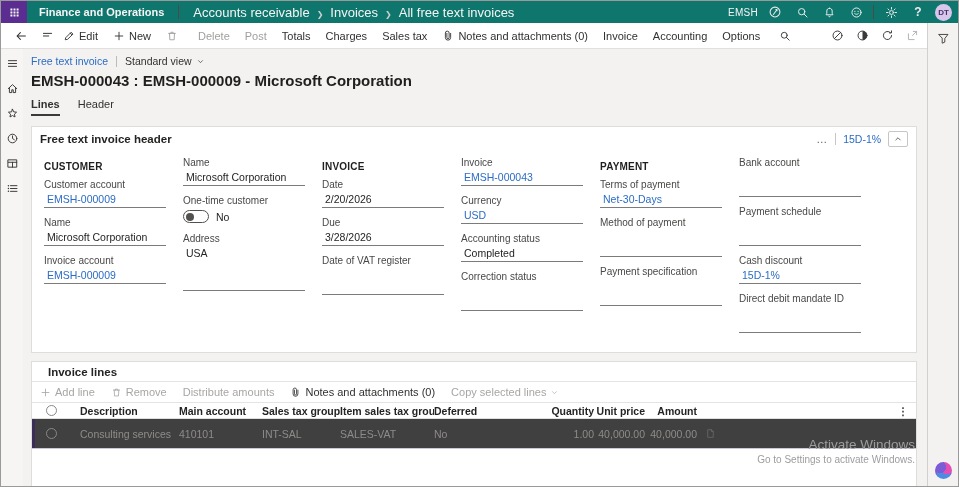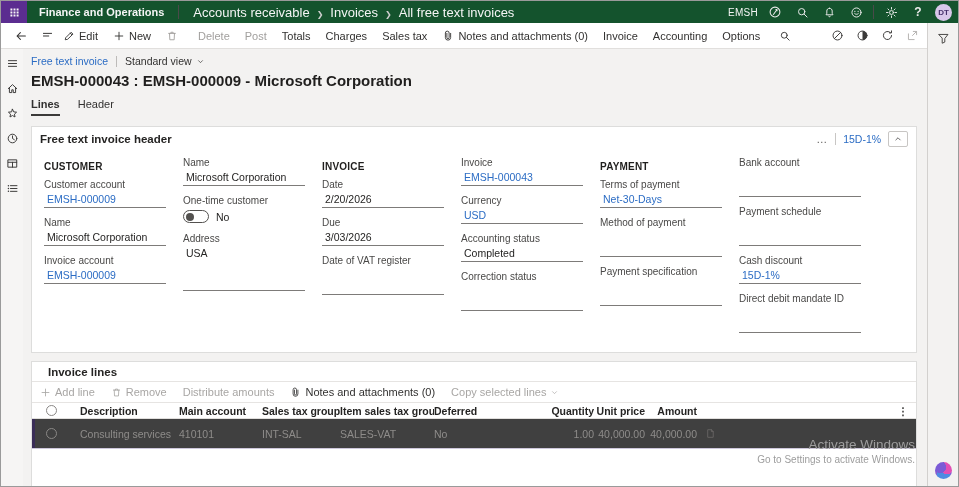--- a/index.html
+++ b/index.html
@@ -1,21 +1,21 @@
 <!DOCTYPE html>
 <html><head>
 <meta charset="utf-8">
 <style>
   * { margin:0; padding:0; box-sizing:border-box; }
   html,body { background:#cfcfcf; }
   body { font-family:"Liberation Sans", sans-serif; }
   .window { position:relative; width:959px; height:487px; background:#f3f2f1; overflow:hidden; border:1px solid #9a9a9a; }
 
   
-  .topbar { display:flex; align-items:center; height:22px; background:#14532d; color:#f5f5f5; }
+  .topbar { display:flex; align-items:center; height:22px; background:#0f766e; color:#f5f5f5; }
   .waffle { width:26px; height:22px; background:#5b2d90; display:flex; align-items:center; justify-content:center; flex:none; cursor:pointer; }
   .appname { font-size:11px; font-weight:bold; padding:0 14px 0 12px; white-space:nowrap; cursor:pointer; }
   .tb-div { width:1px; height:14px; background:#4a4a4a; }
   .crumbs { display:flex; align-items:flex-end; gap:7px; font-size:13px; padding-left:14px; }
   .crumb { cursor:pointer; white-space:nowrap; }
   .crumb-sep::before { content:"❯"; font-size:8px; color:#cfcfcf; }
   .tb-right { margin-left:auto; display:flex; align-items:center; gap:7px; padding-right:6px; }
   .env { font-size:10px; letter-spacing:.3px; cursor:pointer; }
   .tb-btn { width:20px; height:20px; display:flex; align-items:center; justify-content:center; color:#eaeaea; cursor:pointer; }
   .avatar { width:17px; height:17px; border-radius:50%; background:#d8c7ea; color:#45306b; font-size:8px; font-weight:bold; display:flex; align-items:center; justify-content:center; cursor:pointer; }
@@ -366,21 +366,21 @@
               </div>
 
               <div class="fcol">
                 <div class="group-hd">INVOICE</div>
                 <div class="field">
                   <div class="lbl">Date</div>
                   <div class="val">2/20/2026</div>
                 </div>
                 <div class="field">
                   <div class="lbl">Due</div>
-                  <div class="val">3/03/2026</div>
+                  <div class="val">3/28/2026</div>
                 </div>
                 <div class="field">
                   <div class="lbl">Date of VAT register</div>
                   <div class="val gap"></div>
                 </div>
               </div>
 
               <div class="fcol">
                 <div class="field">
                   <div class="lbl">Invoice</div>

